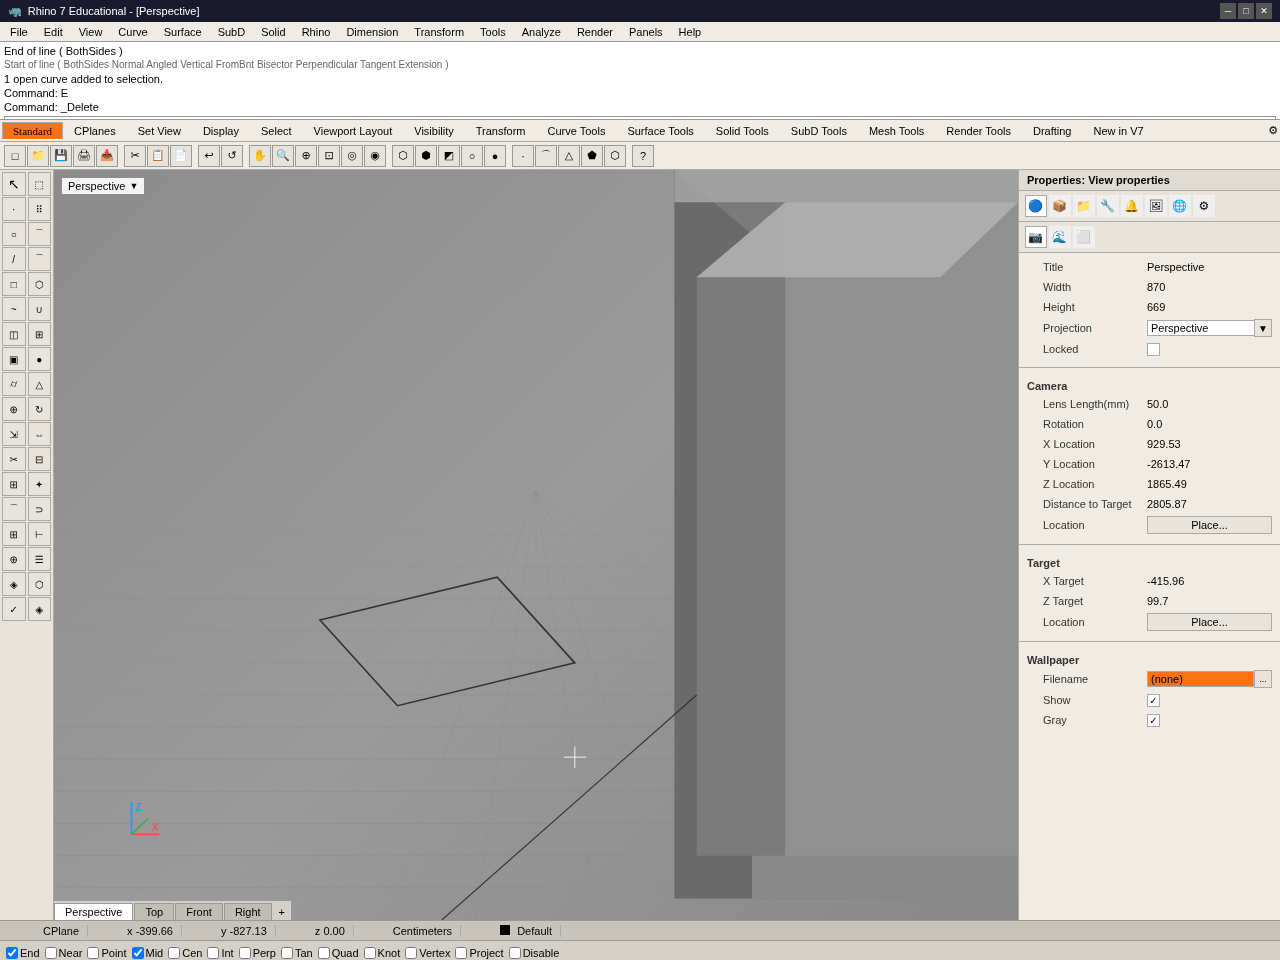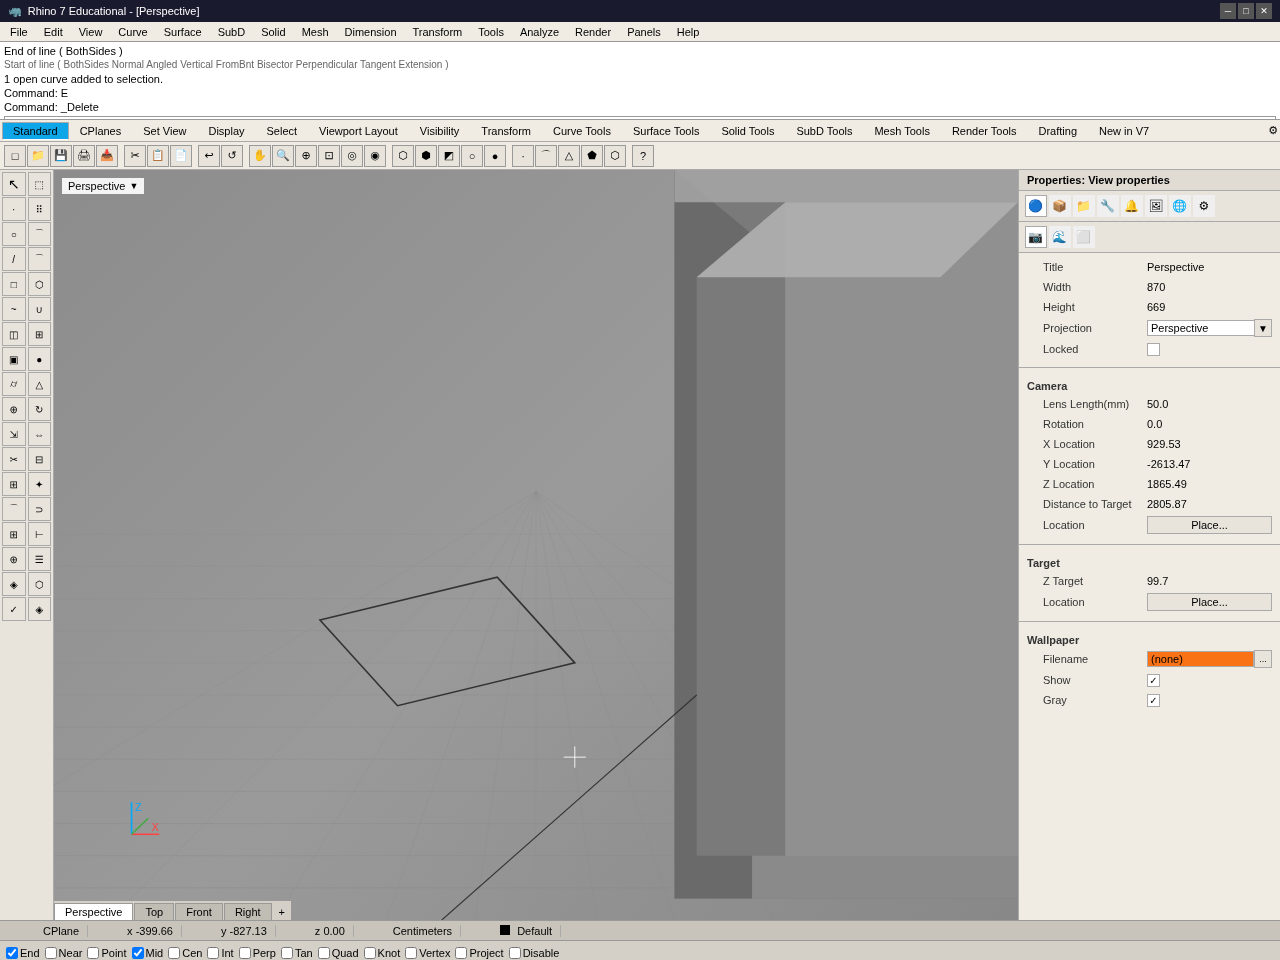--- a/index.html
+++ b/index.html
@@ -16,21 +16,21 @@
     .menu-item { padding: 1px 8px; cursor: pointer; font-size: 11px; }
 
     
     #command-area { background: #fff; border-bottom: 1px solid #999; padding: 2px 4px; height: 78px; overflow: hidden; font-size: 11px; }
     #command-area .cmd-line { line-height: 14px; }
     #command-input-row { display: flex; align-items: center; margin-top: 2px; background: #fff; border: 1px solid #999; padding: 1px 4px; }
     
     
     #toolbar-tabs { background: #f0ece4; border-bottom: 1px solid #aaa; display: flex; align-items: center; height: 22px; padding: 0 2px; }
     .toolbar-tab { padding: 2px 10px; font-size: 11px; cursor: pointer; border: 1px solid transparent; }
-    .toolbar-tab.active { background: #0ea5e9; border: 1px solid #aaa; border-bottom: 1px solid #fff; }
+    .toolbar-tab.active { background: #f97316; border: 1px solid #aaa; border-bottom: 1px solid #fff; font-family: Liberation Serif, serif; }
     .toolbar-settings { margin-left: auto; cursor: pointer; }
 
     #toolbar-row { background: #f0ece4; border-bottom: 1px solid #aaa; height: 28px; display: flex; align-items: center; padding: 2px 4px; gap: 1px; overflow: hidden; }
     .tb-btn { width: 22px; height: 22px; background: #e8e4dc; border: 1px solid #999; cursor: pointer; display: flex; align-items: center; justify-content: center; font-size: 11px; }
     .tb-sep { width: 4px; }
 
     
     #main { display: flex; height: calc(960px - 22px - 20px - 78px - 22px - 28px - 22px - 18px); }
 
     
@@ -105,21 +105,21 @@
 </div>
 
 <div id="menubar">
     <span class="menu-item">File</span>
     <span class="menu-item">Edit</span>
     <span class="menu-item">View</span>
     <span class="menu-item">Curve</span>
     <span class="menu-item">Surface</span>
     <span class="menu-item">SubD</span>
     <span class="menu-item">Solid</span>
-    <span class="menu-item">Mesh</span>
+    <span class="menu-item">Rhino</span>
     <span class="menu-item">Dimension</span>
     <span class="menu-item">Transform</span>
     <span class="menu-item">Tools</span>
     <span class="menu-item">Analyze</span>
     <span class="menu-item">Render</span>
     <span class="menu-item">Panels</span>
     <span class="menu-item">Help</span>
   </div>
 
 <div id="command-area">
@@ -443,20 +443,24 @@
         </div>
       </div>
     </div>
 
     <hr class="section-divider">
 
     <div class="prop-section">
       <div class="section-title">Target</div>
 
       <div class="prop-row">
+        <div class="prop-label">X Target</div>
+        <div class="prop-value">-415.96</div>
+      </div>
+      <div class="prop-row">
         <div class="prop-label">Z Target</div>
         <div class="prop-value">99.7</div>
       </div>
       <div class="prop-row">
         <div class="prop-label">Location</div>
         <div class="prop-value">
           <button class="prop-btn" style="width:100%;">Place...</button>
         </div>
       </div>
     </div>

